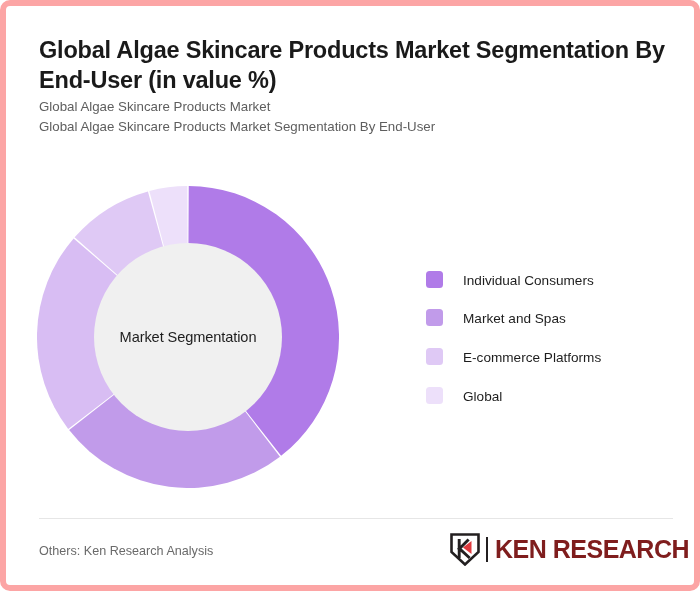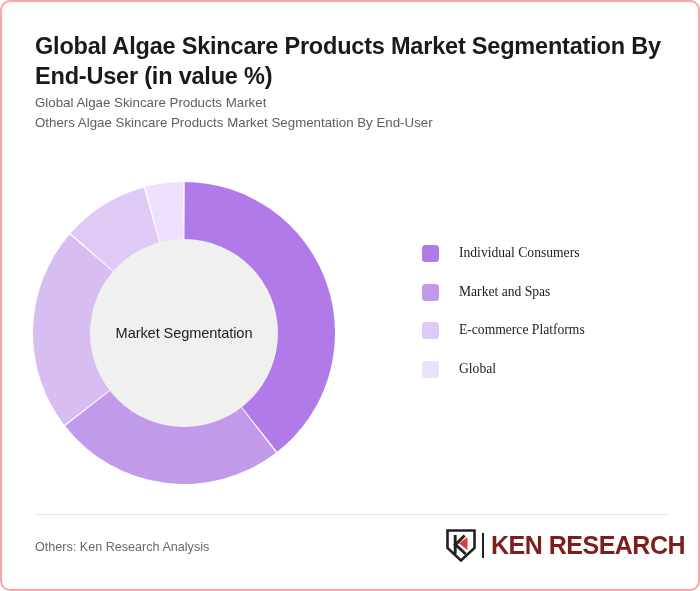--- a/index.html
+++ b/index.html
@@ -9,21 +9,21 @@
   }
   body {
     font-family: "Liberation Sans", sans-serif;
   }
   #card {
     position: relative;
     width: 700px;
     height: 591px;
     box-sizing: border-box;
     background: #ffffff;
-    border: 2px solid #fca5a5;
+    border: 6px solid #fca5a5;
     border-radius: 10px;
     overflow: hidden;
   }
 
   
   #header {
     position: absolute;
     left: 33px;
     top: 30px;
     width: 634px;
@@ -84,23 +84,22 @@
   }
 
   
   #legend {
     position: absolute;
     left: 420px;
     top: 83px;
   }
   .legend-item {
     display: flex;
-    align-items: flex-start;
+    align-items: flex-end;
     height: 38.7px;
-    font-family: Liberation Serif, serif;
   }
   .legend-swatch {
     width: 17px;
     height: 17px;
     border-radius: 3.5px;
     flex: 0 0 auto;
   }
   .legend-label {
     margin-left: 20px;
     font-size: 13.6px;
@@ -155,21 +154,21 @@
 </style>
 </head>
 <body>
 
 <div id="card">
 
   <div id="header">
     <h1 id="chart-title">Global Algae Skincare Products Market Segmentation By End-User (in value %)</h1>
     <div id="subtitle-block">
       <p class="subtitle">Global Algae Skincare Products Market</p>
-      <p class="subtitle">Others Algae Skincare Products Market Segmentation By End-User</p>
+      <p class="subtitle">Global Algae Skincare Products Market Segmentation By End-User</p>
     </div>
   </div>
 
   <div id="chart-area">
 
     <div id="donut-wrap">
       <svg id="donut-svg" viewBox="0 0 302 302">
         <g id="donut-slices">
             <path d="M 151 151 L 151.72 0.00 A 151 151 0 0 1 244.12 269.87 Z" fill="#b07be8"></path>
             <path d="M 151 151 L 242.98 270.76 A 151 151 0 0 1 32.13 244.12 Z" fill="#c19bea"></path>

